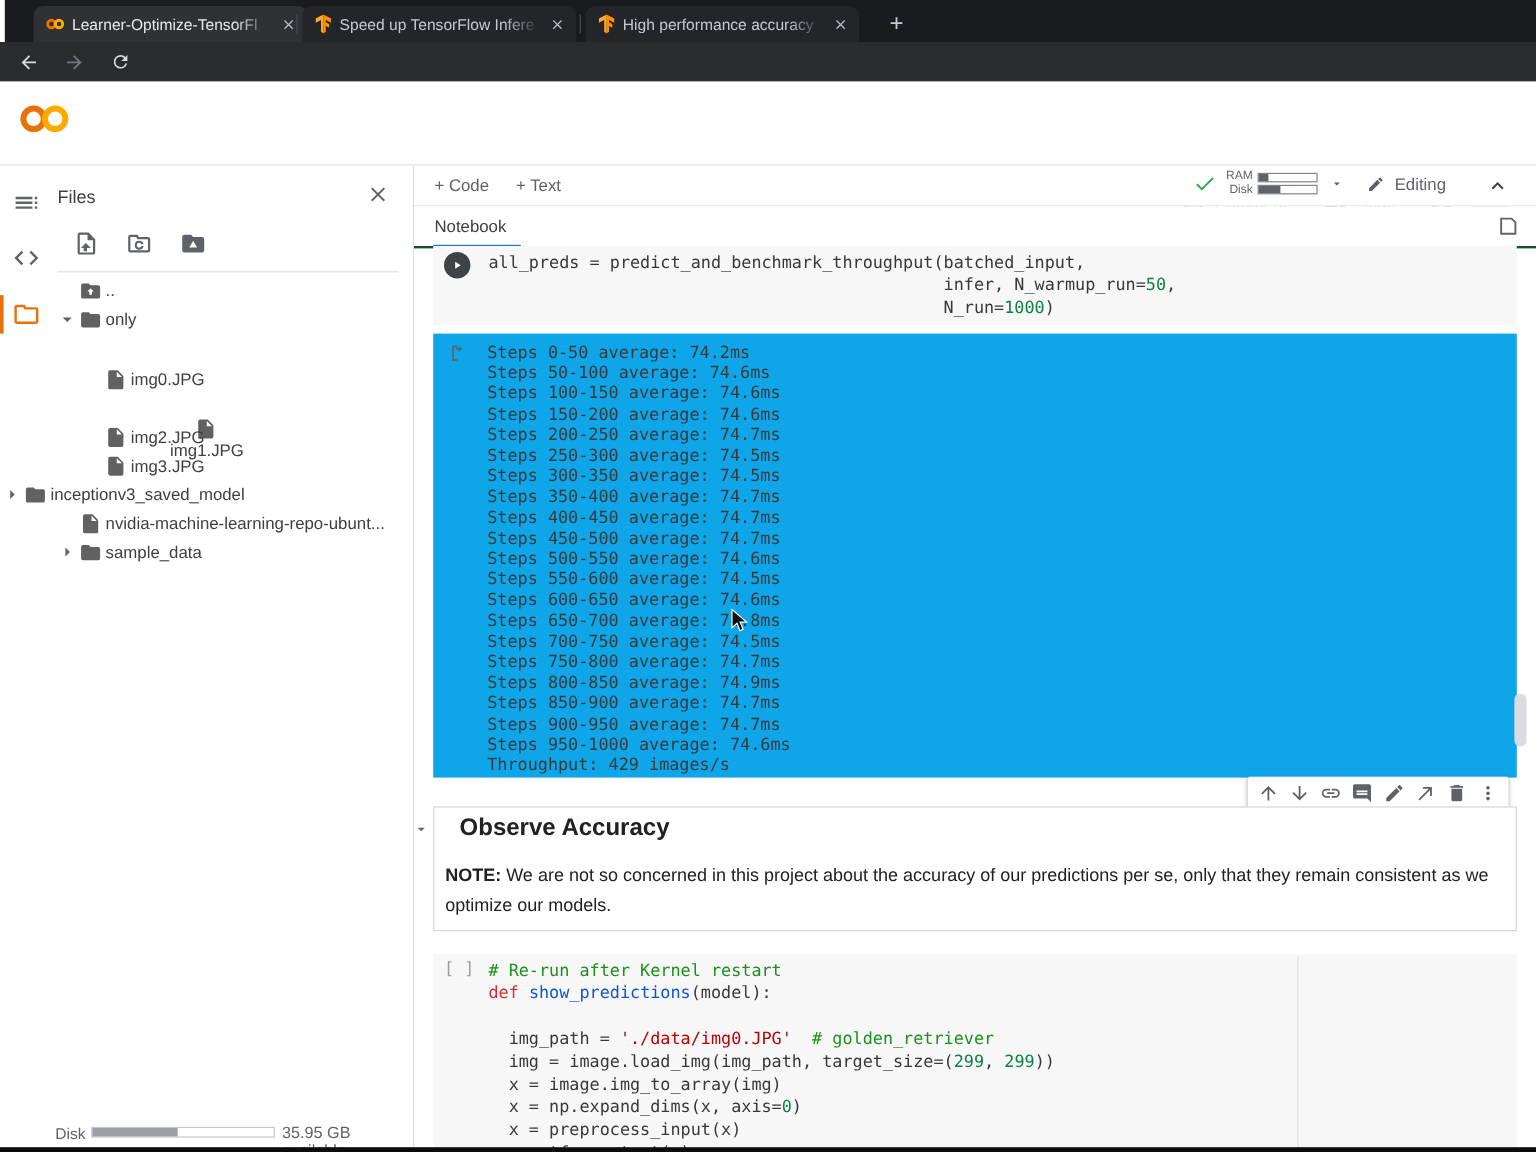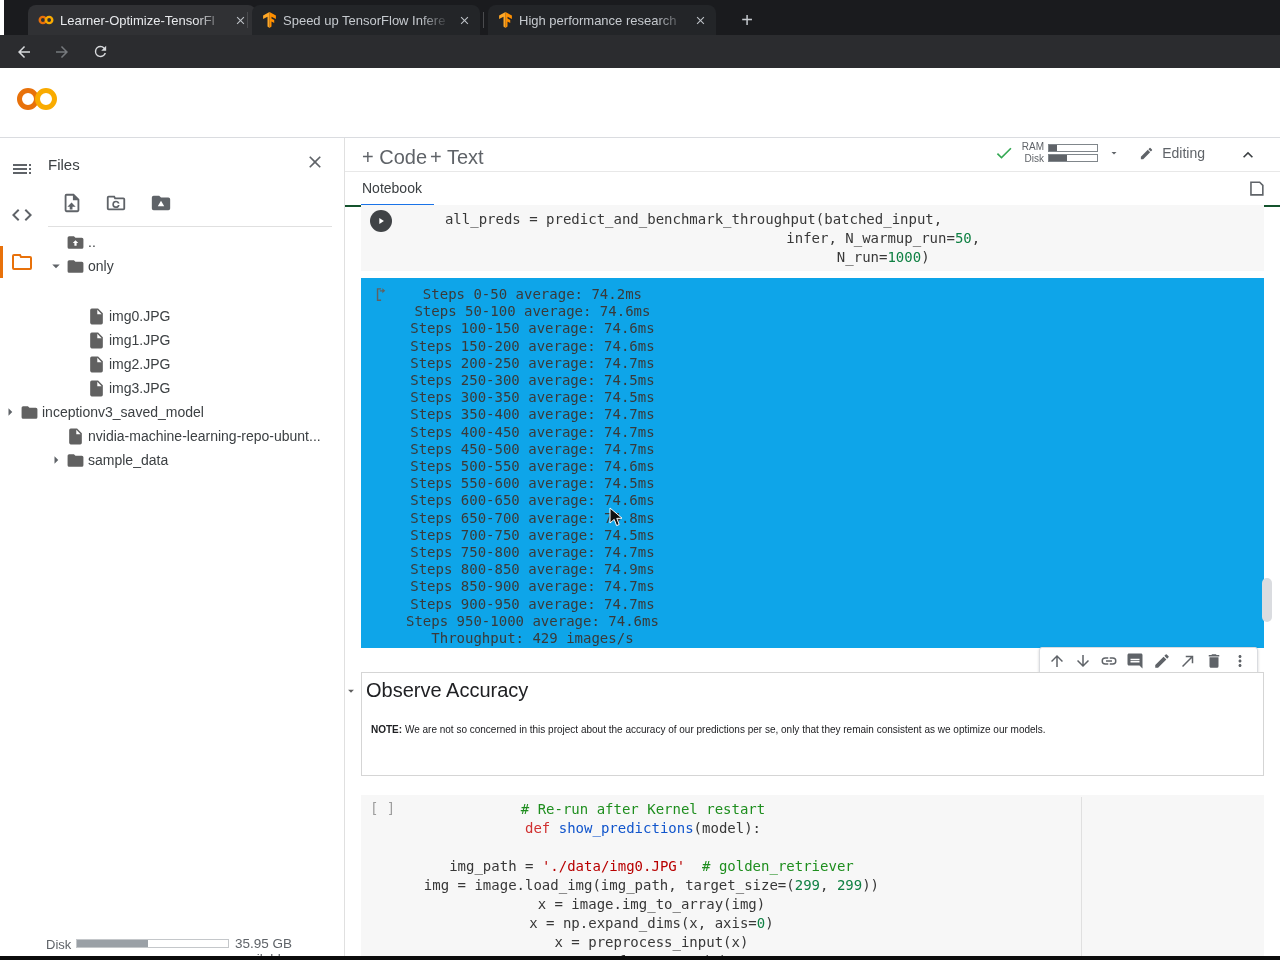--- a/index.html
+++ b/index.html
@@ -53,51 +53,51 @@
   .tree-arrow { width:20px; height:20px; flex:0 0 20px; display:flex; align-items:center; justify-content:center; color:#5f6368; }
   .tree-ic { width:19px; height:19px; margin-right:3px; flex:0 0 19px; color:#616161; }
   #disk-footer { position:absolute; left:0; top:795px; width:345px; height:24px; }
   #disk-label { position:absolute; left:46px; top:4px; font-size:13px; color:#5f6368; }
   #disk-bar { position:absolute; left:76px; top:6px; width:153px; height:9px; border:1px solid #c4c7ca; background:#fff; }
   #disk-fill { width:47%; height:100%; background:#9aa0a6; }
   #disk-avail { position:absolute; left:235px; top:3px; font-size:13.5px; color:#5f6368; }
 
   
   #nb-toolbar { left:345px; top:138px; width:935px; height:34px; background:#fff; border-bottom:1px solid #e8e8e8; }
-  .addbtn { position:absolute; top:8px; font-size:20px; color:#5f6368; }
+  .addbtn { position:absolute; top:8px; font-size:14px; color:#5f6368; }
   #res-widget { position:absolute; right:160px; top:3px; display:flex; align-items:center; }
   .gauge-lbl { font-size:10px; color:#5f6368; text-align:right; line-height:12px; }
   .gauge-bar { width:50px; height:8px; border:1px solid #80868b; margin:2px 0 2px 4px; }
   .gauge-fill { height:100%; background:#5f6368; }
   #editing-chip { position:absolute; right:75px; top:7px; display:flex; align-items:center; gap:8px; color:#5f6368; font-size:14px; }
   #collapse-chev { position:absolute; right:22px; top:7px; width:20px; height:20px; color:#3c4043; }
   #nb-tabbar { left:345px; top:172px; width:935px; height:35px; background:#fff; border-bottom:2px solid #14532d; }
   #tab-notebook { position:absolute; left:17px; top:8px; font-size:14px; color:#3c4043; }
   #tab-underline { position:absolute; left:16px; top:32px; width:73px; height:3px; background:#1a73e8; }
   #panel-ic { position:absolute; right:14px; top:7px; width:19px; height:19px; color:#5f6368; }
 
   
-  pre, .cl, .gutter-mono { font-family:"DejaVu Sans Mono", monospace;text-align:center; }
+  pre, .cl, .gutter-mono { font-family:"DejaVu Sans Mono", monospace; }
   #cell1 { left:361px; top:205px; width:903px; height:66px; background:#f7f7f7; }
   #cell1-play { position:absolute; left:9px; top:5px; width:22px; height:22px; border-radius:50%; background:#404346;
                 display:flex; align-items:center; justify-content:center; }
   .codepre { position:absolute; left:46px; top:5px; font-size:14px; line-height:19px; color:#383838; white-space:pre; }
   .cl { min-height:19px; }
   .tk-p { color:#383838; } .tk-num { color:#0f8043; } .tk-com { color:#1e8e1e; }
   .tk-str { color:#b80000; } .tk-kw { color:#d03030; } .tk-fn { color:#1155cc; }
   #output-area { left:361px; top:278px; width:903px; height:370px; background:#0ea5e9; }
   #output-ic { position:absolute; left:13px; top:8px; width:17px; height:17px; color:#616161; }
   #output-pre { position:absolute; left:45px; top:8px; font-size:14px; line-height:17.2px; color:#3a3a3a; white-space:pre; }
   #cell-toolbar { left:1039px; top:647px; width:219px; height:28px; background:#fff; border:1px solid #dadce0;
                   border-radius:3px; box-shadow:0 1px 3px rgba(0,0,0,.18); display:flex; align-items:center; justify-content:space-around; padding:0 4px; }
   .ct-ic { width:18px; height:18px; color:#5f6368; }
   #md-cell { left:361px; top:672px; width:903px; height:104px; background:#fff; border:1px solid #d5d5d5; }
   #md-collapse { position:absolute; left:344px; top:684px; width:14px; height:14px; color:#616161; }
-  #md-heading { position:absolute; left:4px; top:6px; font-size:20px; font-weight:400; color:#202124; }
-  #md-note { position:absolute; left:9px; top:44px; width:884px; font-size:10px; line-height:25px; color:#202124; }
+  #md-heading { position:absolute; left:21px; top:6px; font-size:20px; font-weight:700; color:#202124; }
+  #md-note { position:absolute; left:9px; top:44px; width:884px; font-size:15px; line-height:25px; color:#202124; }
   #cell3 { left:361px; top:795px; width:903px; height:162px; background:#f7f7f7; }
   #cell3-gutter { position:absolute; left:9px; top:5px; font-size:14px; color:#9e9e9e; }
   #cell3-vline { position:absolute; left:720px; top:2px; width:1px; height:160px; background:#e0e0e0; }
   #scroll-thumb { left:1262px; top:578px; width:10px; height:44px; background:#dadce0; border-radius:5px; }
   #bottom-edge { left:0; top:956px; width:1280px; height:4px; background:#0c0c0c; }
   #mouse-cursor { left:609px; top:507px; width:16px; height:22px; }
   svg { display:block; }
 </style>
 </head>
 <body>
@@ -134,21 +134,21 @@
             </svg>
           </span>
         </div>
         <div class="ctab" style="left: 484px;">
           <span>
             <svg width="15" height="16" viewBox="0 0 18 20">
               <path fill="#ff8f00" d="M9 0l8 4.4v4.4l-5.5-3v2.4l3.4 1.9v3.7l-3.4-1.8v6.2L9 20z"></path>
               <path fill="#ffa726" d="M9 0L1 4.4v4.4l5.5-3V18.2L9 20z"></path>
             </svg>
           </span>
-          <span class="ctab-title">High performance research</span>
+          <span class="ctab-title">High performance accuracy</span>
           <span class="ctab-close">
             <svg width="13" height="13" viewBox="0 0 24 24">
               <path fill="#bdc1c6" d="M19 6.41L17.59 5 12 10.59 6.41 5 5 6.41 10.59 12 5 17.59 6.41 19 12 13.41 17.59 19 19 17.59 13.41 12z"></path>
             </svg>
           </span>
         </div>
       </div>
     <div class="tab-sep" style="left:243px"></div>
     <div class="tab-sep" style="left:479px"></div>
     <div id="newtab-btn" class="abs">+</div>
@@ -293,21 +293,21 @@
         </div>
         <div class="tree-row" style="padding-left: 67px; margin-top: 26px;">
           <span class="tree-arrow"></span>
           <span class="tree-ic">
             <svg viewBox="0 0 24 24" width="19" height="19">
               <path fill="#616161" d="M6 2a2 2 0 0 0-2 2v16c0 1.1.9 2 2 2h12a2 2 0 0 0 2-2V8l-6-6H6zm7 7V3.5L18.5 9H13z"></path>
             </svg>
           </span>
           <span>img0.JPG</span>
         </div>
-        <div class="tree-row" style="padding-left: 67px;">
+        <div class="tree-row" style=" flex-direction: column;">
           <span class="tree-arrow"></span>
           <span class="tree-ic">
             <svg viewBox="0 0 24 24" width="19" height="19">
               <path fill="#616161" d="M6 2a2 2 0 0 0-2 2v16c0 1.1.9 2 2 2h12a2 2 0 0 0 2-2V8l-6-6H6zm7 7V3.5L18.5 9H13z"></path>
             </svg>
           </span>
           <span>img1.JPG</span>
         </div>
         <div class="tree-row" style="padding-left: 67px;">
           <span class="tree-arrow"></span>

